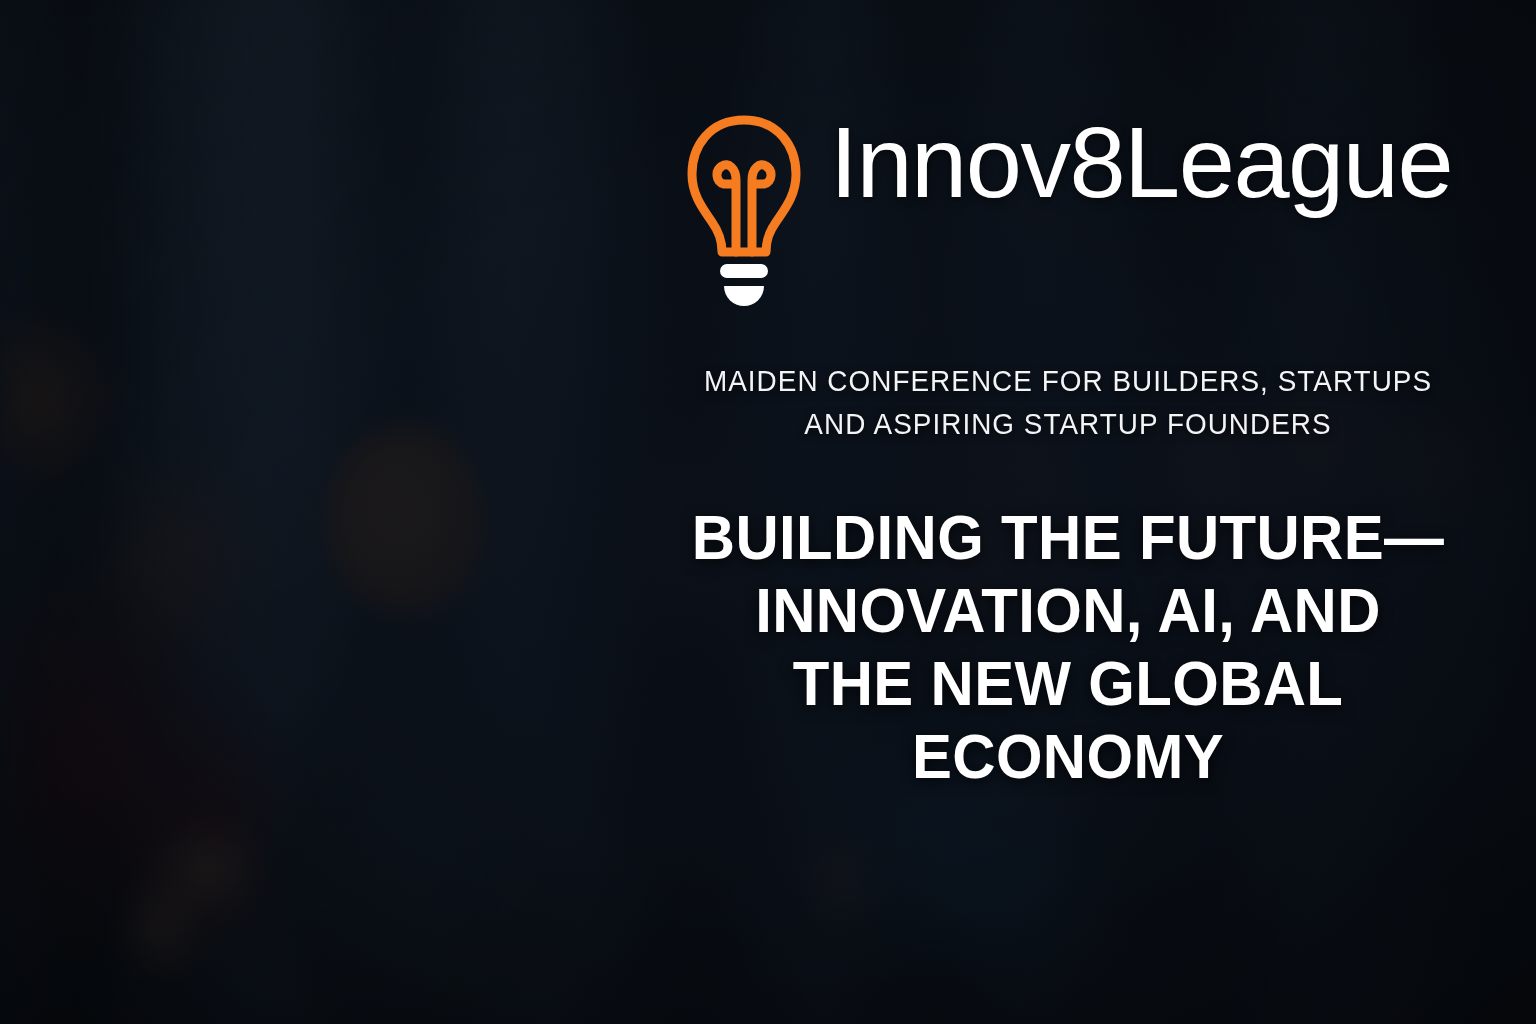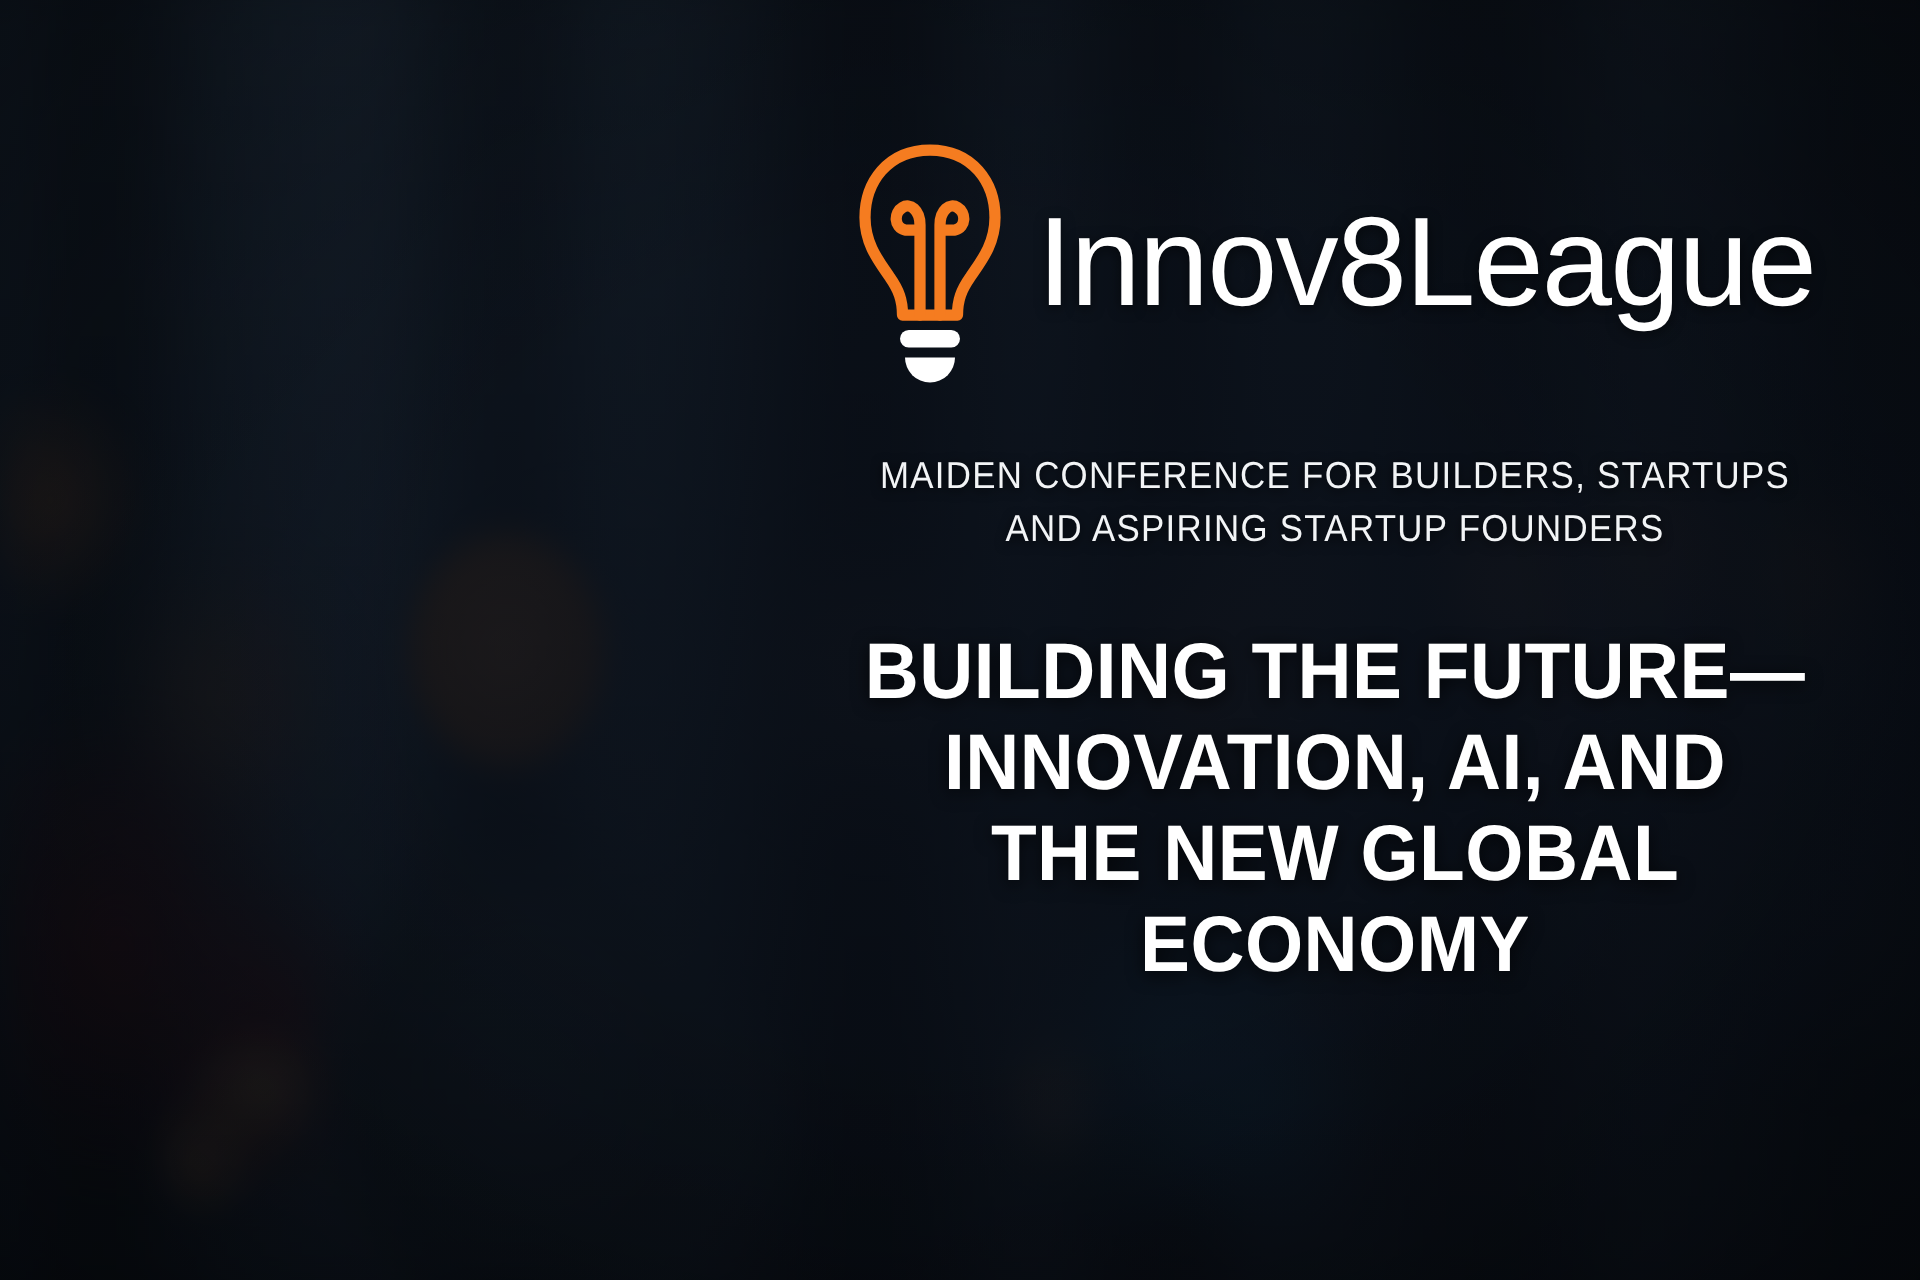--- a/index.html
+++ b/index.html
@@ -147,21 +147,21 @@
     width: 936px;
     height: 1024px;
     display: flex;
     flex-direction: column;
     align-items: center;
   }
 
   #logo-lockup {
     margin-top: 112px;
     display: flex;
-    align-items: center;
+    align-items: flex-start;
     gap: 26px;
     height: 196px;
   }
   #bulb-icon { display: block; }
 
   #brand-wordmark {
     color: #ffffff;
     font-family: "Liberation Sans", sans-serif;
     font-size: 101px;
     font-weight: 400;

